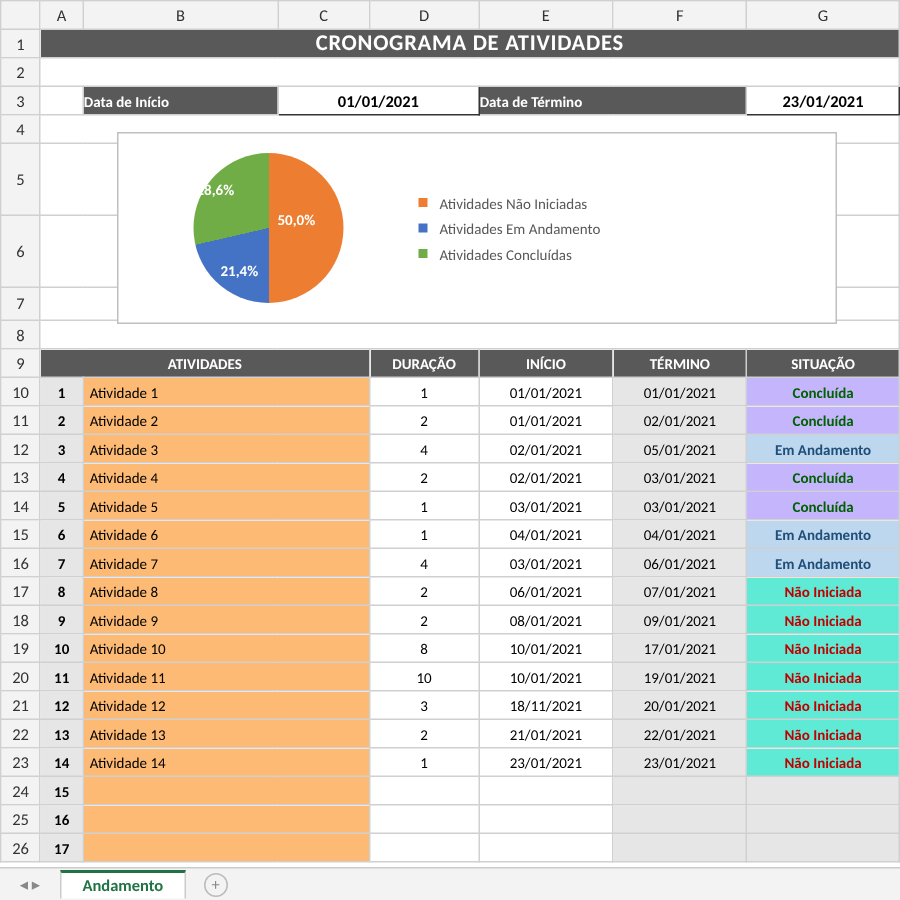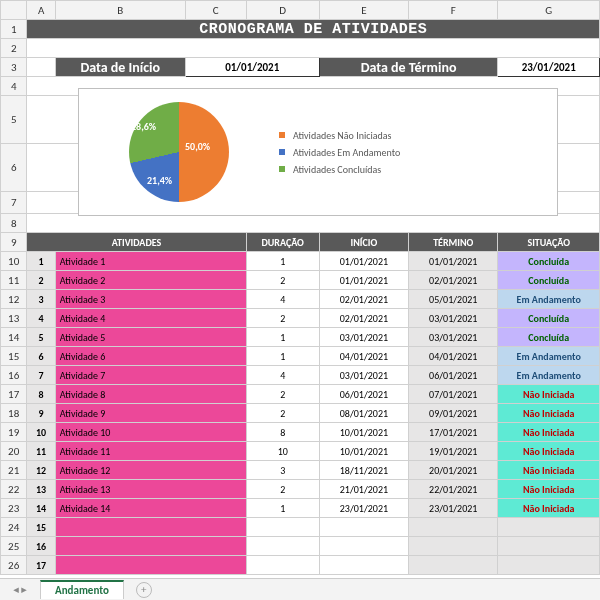--- a/index.html
+++ b/index.html
@@ -54,22 +54,22 @@
     color: #fff;
     font-weight: bold;
     font-size: 15px;
     text-align: center;
     letter-spacing: 0.5px;
   }
   .date-label {
     background: #595959;
     color: #fff;
     font-weight: bold;
-    text-align: center;
-    font-size: 14px;
+    text-align: left;
+    font-size: 10px;
   }
   .date-value {
     background: #fff;
     font-weight: bold;
     text-align: center;
     font-size: 11px;
     border: 1px solid #333 !important;
   }
   
   .thead {
@@ -79,21 +79,21 @@
     text-align: center;
     font-size: 10px;
   }
   .idx-cell {
     background: #e7e6e6;
     text-align: center;
     font-weight: bold;
     font-size: 10px;
   }
   .act-cell {
-    background: #ec4899;
+    background: #fdba74;
     padding-left: 4px !important;
     font-size: 10px;
     margin-left: 44px;
   }
   .num-cell {
     background: #fff;
     text-align: center;
     font-size: 10px;
   }
   .date-cell {
@@ -222,21 +222,21 @@
           <th>B</th>
           <th>C</th>
           <th>D</th>
           <th>E</th>
           <th>F</th>
           <th>G</th>
         </tr>
 
   <tr>
     <th class="rowhead">1</th>
-    <td colspan="7" class="title-cell" style="height:14px;font-family:Liberation Mono, monospace;">CRONOGRAMA DE ATIVIDADES</td>
+    <td colspan="7" class="title-cell" style="height:14px;">CRONOGRAMA DE ATIVIDADES</td>
   </tr>
 
   <tr>
           <th class="rowhead">2</th>
           <td colspan="7" style="height:8px;"></td>
         </tr>
 
   <tr>
     <th class="rowhead">3</th>
     <td></td>

